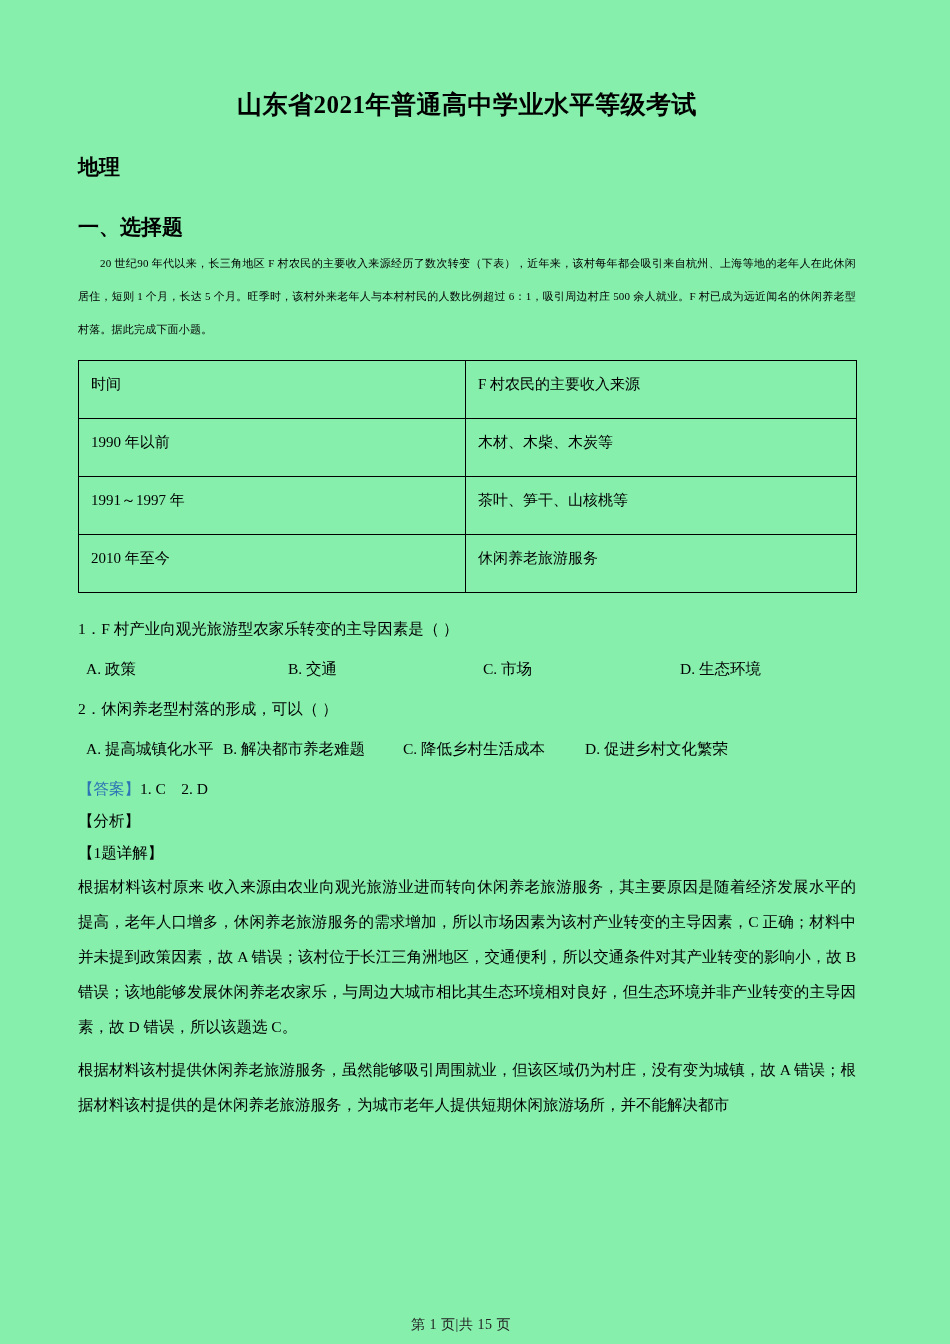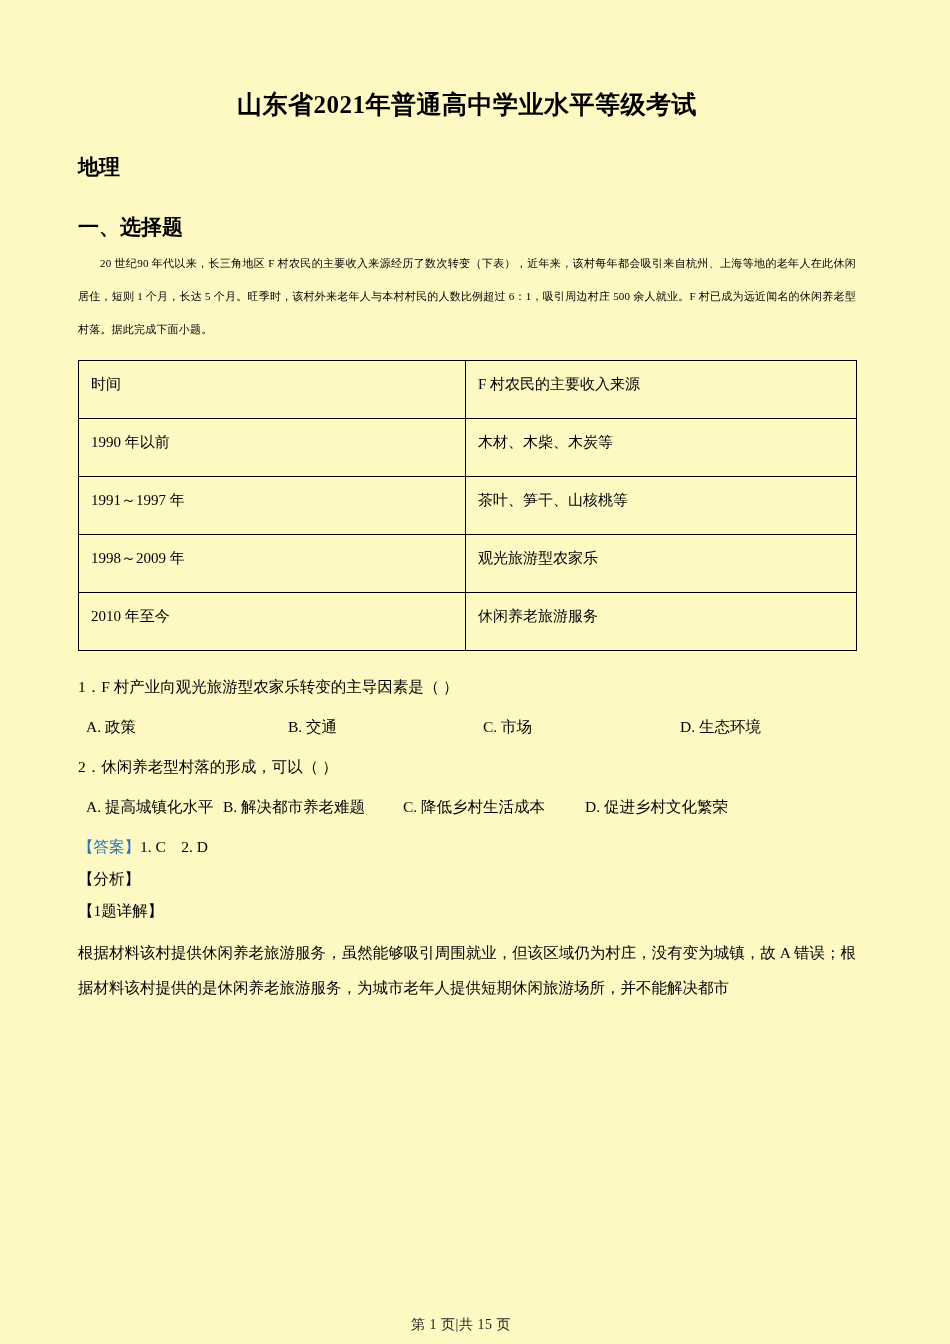--- a/index.html
+++ b/index.html
@@ -13,21 +13,21 @@
     position: relative;
     font-family: "Liberation Serif", "DejaVu Serif", serif;
     color: #000000;
     overflow: hidden;
   }
   .page {
     position: absolute;
     left: 0; top: 0;
     width: 950px;
     height: 1344px;
-    background: #fef9c3;
+    background: #86efac;
   }
   .content {
     position: absolute;
     left: 78px;
     top: 0;
     width: 778px;
   }
 
   
   .doc-title {
@@ -182,24 +182,20 @@
         </tr>
         <tr>
           <td>1990 年以前</td>
           <td>木材、木柴、木炭等</td>
         </tr>
         <tr>
           <td>1991～1997 年</td>
           <td>茶叶、笋干、山核桃等</td>
         </tr>
         <tr>
-          <td>1998～2009 年</td>
-          <td>观光旅游型农家乐</td>
-        </tr>
-        <tr>
           <td>2010 年至今</td>
           <td>休闲养老旅游服务</td>
         </tr>
       </tbody>
     </table>
 
     <div class="gap-lg"></div>
 
     <p class="q-stem">1．F 村产业向观光旅游型农家乐转变的主导因素是（    ）</p>
     <div class="opt-row q1">
@@ -216,20 +212,21 @@
       <span class="opt opt-c">C. 降低乡村生活成本</span>
       <span class="opt opt-d">D. 促进乡村文化繁荣</span>
     </div>
 
     <p class="ans-line"><span class="blue-tag">【答案】</span><span class="blk">1. C    2. D</span></p>
 
 
     <p class="sub-head">【分析】</p>
 
     <p class="sub-head">【1题详解】</p>
+    <p class="expl">根据材料该村原来   收入来源由农业向观光旅游业进而转向休闲养老旅游服务，其主要原因是随着经济发展水平的提高，老年人口增多，休闲养老旅游服务的需求增加，所以市场因素为该村产业转变的主导因素，C 正确；材料中并未提到政策因素，故 A 错误；该村位于长江三角洲地区，交通便利，所以交通条件对其产业转变的影响小，故 B 错误；该地能够发展休闲养老农家乐，与周边大城市相比其生态环境相对良好，但生态环境并非产业转变的主导因素，故 D 错误，所以该题选 C。</p>
 
     <div class="gap-sm"></div>
 
     <p class="expl clip-line-wrap">根据材料该村提供休闲养老旅游服务，虽然能够吸引周围就业，但该区域仍为村庄，没有变为城镇，故 A 错误；根据材料该村提供的是休闲养老旅游服务，为城市老年人提供短期休闲旅游场所，并不能解决都市</p>
 
   </div>
 
   <div class="footer">第 1 页|共 15 页</div>
 
 </div>

